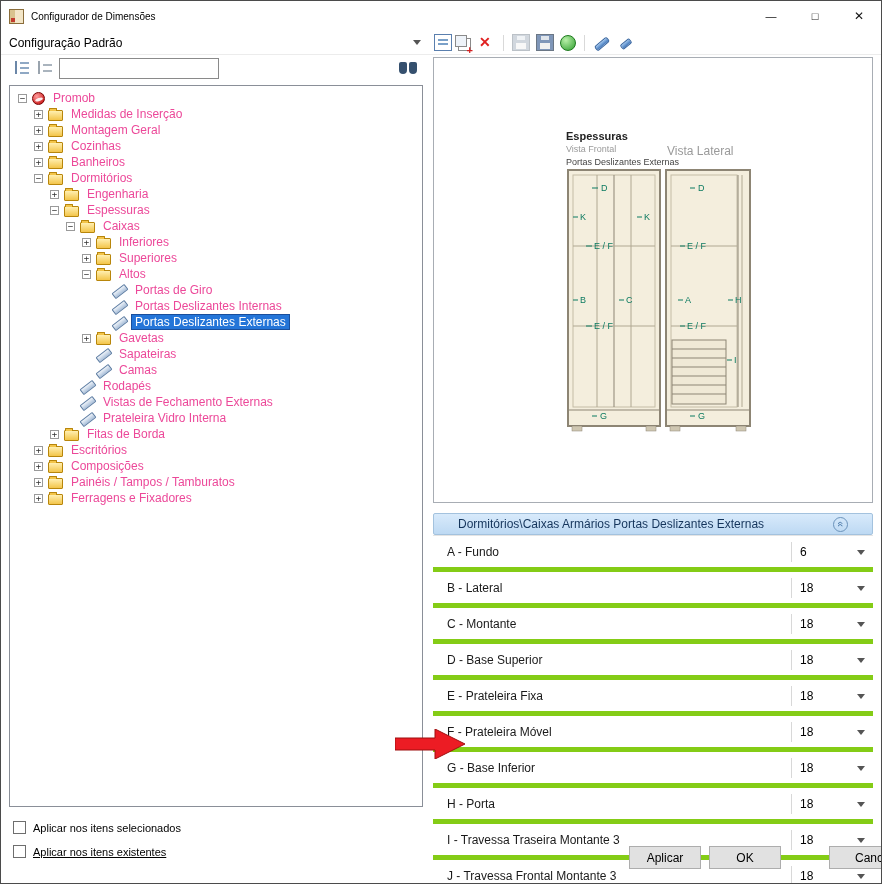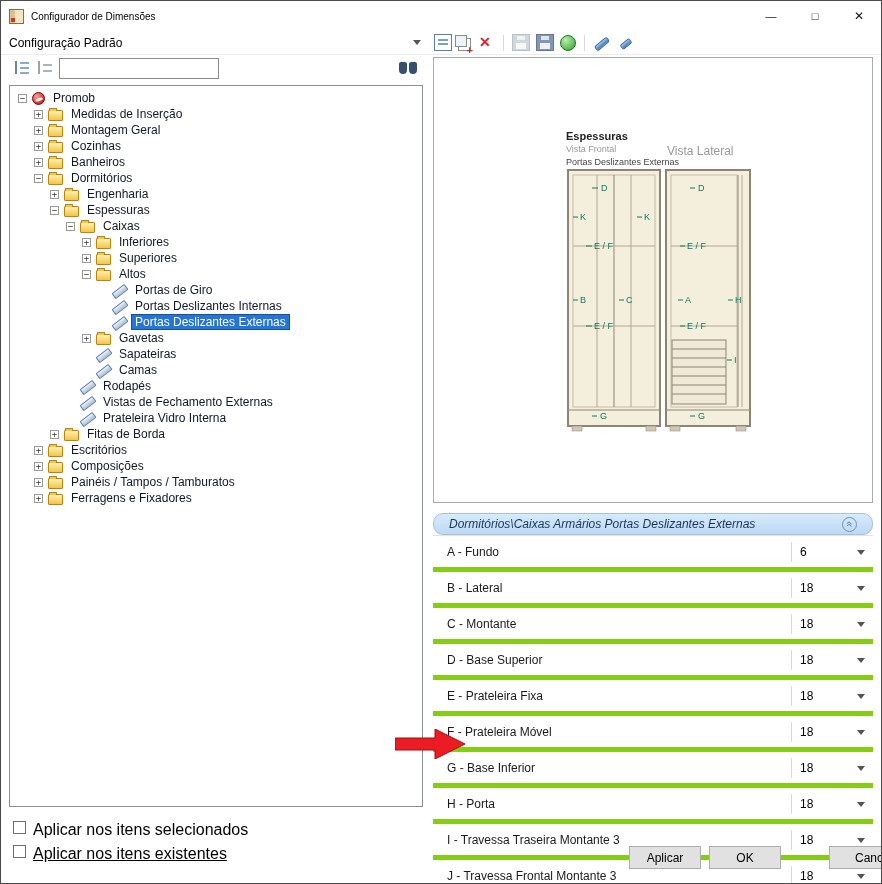--- a/index.html
+++ b/index.html
@@ -95,27 +95,27 @@
       height:2px; background:var(--folder-yellow, #f3c54a);
       border:1px solid #b8860b; border-bottom:none; border-radius:1px 1px 0 0; }
   .ticon-promob { width:13px; height:13px; border-radius:50%;
       background:radial-gradient(circle at 35% 30%, #ff9c9c, #c00000);
       border:1px solid #7a0000; }
   .ticon-promob::after { content:""; position:absolute; left:2px; top:5px; width:8px;
       height:3px; background:#fff; border-radius:50%; transform:rotate(-20deg); opacity:.9; }
   .ticon-measure::after { content:""; position:absolute; left:0; top:4px; width:14px;
       height:5px; background:linear-gradient(#eef3f9,#a9bfd9); border:1px solid #5d7da3;
       border-radius:1px; transform:rotate(-38deg); }
-  .tlabel { padding:0 3px; color:#0f172a; }
+  .tlabel { padding:0 3px; color:#ec4899; }
   .tree-row.selected .tlabel { background:var(--selection-blue, #2475d8); color:#fff;
       outline:1px solid #1a4f9c; }
 
   
-  .checkbox-row { position:absolute; left:12px; display:flex; 
-      gap:7px; font-size:16px; }
+  .checkbox-row { position:absolute; left:12px; display:flex; align-items:center;
+      gap:7px; font-size:11px; }
   .cbx { width:13px; height:13px; border:1px solid #6e6e6e; background:#fff; flex:none; }
   .fbtn { position:absolute; top:845px; height:23px; background:#e1e1e1;
       border:1px solid #adadad; font-size:12px; display:flex; align-items:center;
       justify-content:center; font-family:"Liberation Sans", sans-serif; cursor:default; }
   .btn-apply { left:628px; width:72px; }
   .btn-ok { left:708px; width:72px; }
   .btn-cancel { left:828px; width:100px; }
 
   
   .preview-box { position:absolute; left:432px; top:56px; width:440px; height:446px;
@@ -129,22 +129,22 @@
   .cabline { stroke:#b0a892; stroke-width:1; }
   .cabline2 { stroke:#8d8574; stroke-width:1; }
   .foot { fill:#cfc7b2; stroke:#8d8574; stroke-width:0.5; }
   .dim { fill:var(--dimension-teal, #0b7a60); font-size:9px;
       font-family:"Liberation Sans", sans-serif; }
   .dimt { stroke:var(--dimension-teal, #0b7a60); stroke-width:1; }
 
   
   .props-header { position:absolute; left:432px; top:512px; width:440px; height:22px;
       background:linear-gradient(#d8eafb, var(--panel-header-blue, #bdd9f3));
-      border:1px solid #a3c2de; border-radius:10px; display:flex; align-items:center;
-      font-size:12px; color:#15355c; padding:0 15px;font-style:italic; }
+      border:1px solid #a3c2de; border-radius:2px; display:flex; align-items:center;
+      font-size:12px; color:#15355c; padding:0 24px; }
   .collapse-btn { margin-left:auto; width:15px; height:15px; border:1px solid #6b93bb;
       border-radius:50%; color:#4a78a8; display:flex; align-items:center;
       justify-content:center; font-size:10px; }
   .collapse-btn .chev { display:inline-block; transform:rotate(90deg);
       letter-spacing:-1px; margin-top:-1px; }
   .props-rows { position:absolute; left:432px; top:534px; width:440px;
       border-top:1px solid #e4e4e4; }
   .prop-row { height:36px; display:flex; align-items:center;
       border-bottom:5px solid #84cc16; }
   .prop-label { flex:1; font-size:12px; color:#1a1a1a; padding-left:14px;

